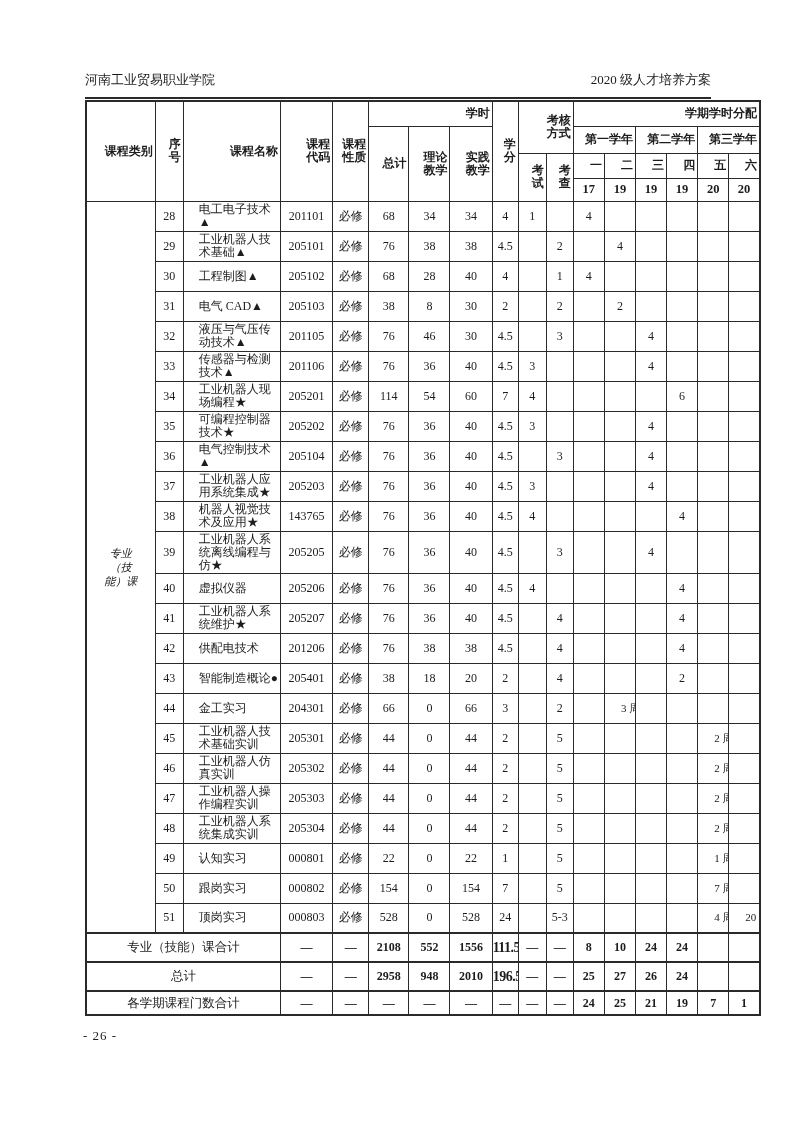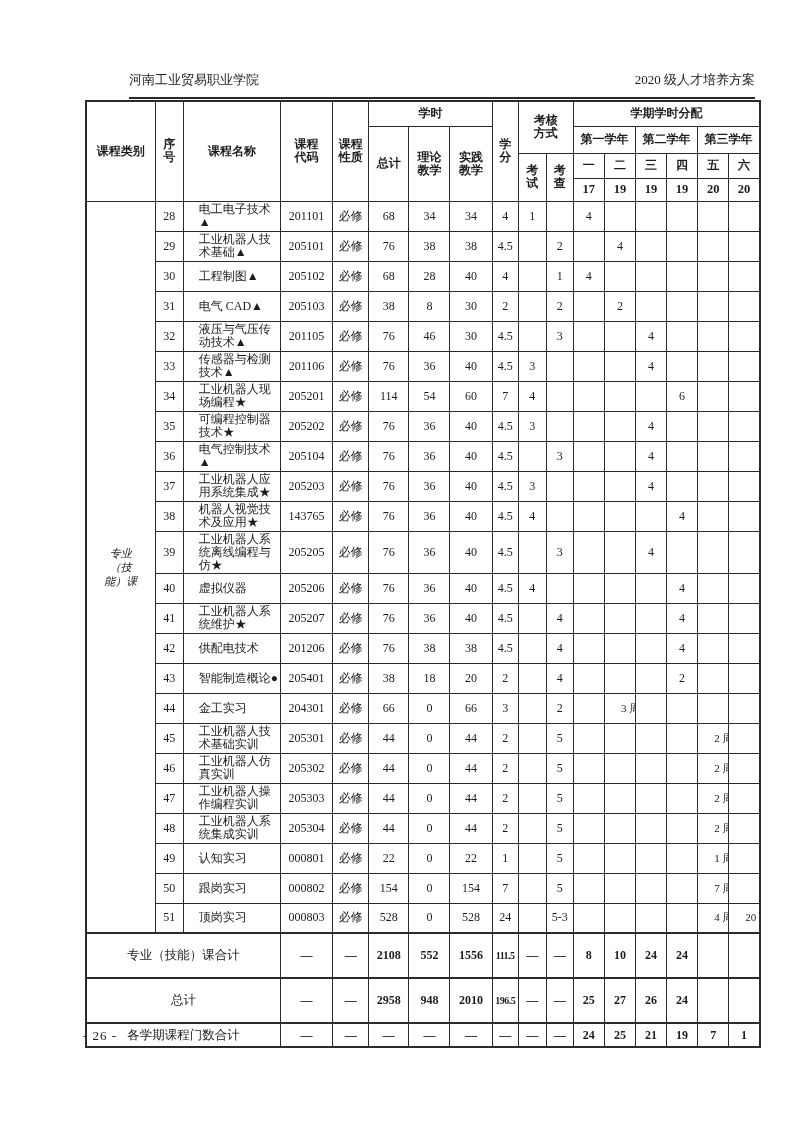--- a/index.html
+++ b/index.html
@@ -5,42 +5,42 @@
   * { margin:0; padding:0; box-sizing:border-box; }
   html,body { background:#e9e9e9; }
   body { font-family:"Liberation Serif","DejaVu Serif",serif; }
   .page {
     position:relative; width:793px; height:1122px; margin:0 auto;
     background:#ffffff; color:#1c1c1c; overflow:hidden;
   }
   .doc-header {
     position:absolute; left:85px; top:71px; width:626px;
     display:flex; justify-content:space-between; align-items:flex-end;
-    font-size:13px; padding-bottom:8px; border-bottom:2.5px solid #2a2a2a;margin-left:44px;
+    font-size:13px; padding-bottom:8px; border-bottom:2.5px solid #2a2a2a;
   }
   table.ctable {
     position:absolute; left:85px; top:100px; width:676px;
     border-collapse:collapse; table-layout:fixed;
     border:2px solid #2a2a2a;
   }
   .ctable th, .ctable td {
     border:1px solid #2a2a2a; text-align:center; vertical-align:middle;
     font-size:12px; line-height:13px; padding:1px 2px; overflow:hidden;
   }
   .ctable thead th {
     font-family:"Liberation Sans","DejaVu Sans",sans-serif;
-    font-weight:bold; font-size:12px;
+    font-weight:bold; font-size:12px;text-align:right;
   }
   tr.h1 { height:25px; } tr.h2 { height:27px; } tr.h3 { height:25px; } tr.h4 { height:23px; }
   tr.h4 td { font-family:"Liberation Serif","DejaVu Serif",serif; font-weight:bold; font-size:12.5px; }
   .w2 { display:inline-block; width:2em; }
   tbody tr { height:30px; }
   td.cat { font-size:11px; line-height:14px; padding:0 15px;font-style:italic; }
   td.name { text-align:left; padding-left:15px; }
-  td.sm { font-size:10px; letter-spacing:-0.5px; white-space:nowrap; padding:15px 0; }
+  td.sm { font-size:14px; letter-spacing:-0.5px; white-space:nowrap; padding:7px 0; }
   td.wk { font-size:11px; white-space:nowrap; padding:1px 16px; }
   tr.thick td { border-top-width:1.5px; }
   tr.sum { height:24px; }
   tr.sum td { border-top-width:2px; font-weight:bold; }
   tr.sum td.sumlab { font-weight:normal; font-size:12.5px; }
   .page-num {
     position:absolute; left:83px; top:1028px; font-size:13px; letter-spacing:1px;
   }
 </style>
 </head>

